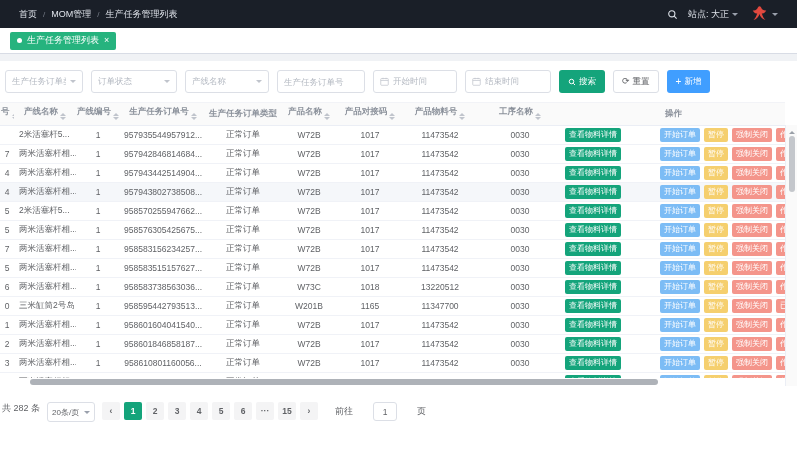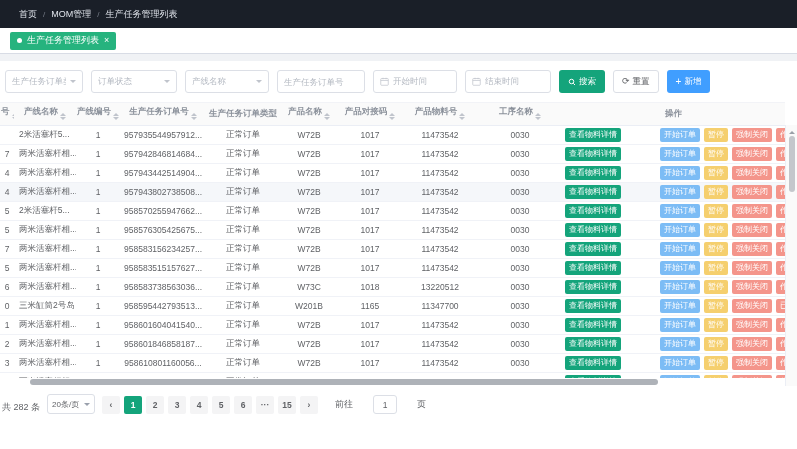--- a/index.html
+++ b/index.html
@@ -69,21 +69,21 @@
   .v-scroll { position: absolute; top: 23px; right: 0; width: 12px; bottom: 0; background: #fafafa;
     border-left: 1px solid #ebeef5; }
   .v-scroll .arrow { width: 0; height: 0; border: 3px solid transparent; border-bottom-color: #9aa0a8;
     margin: 3px auto 2px; }
   .v-scroll .thumb { width: 6px; height: 56px; background: #c4c7cc; border-radius: 3px; margin: 0 auto; }
   .h-scroll { position: absolute; left: 0; bottom: 0; width: 785px; height: 8px; background: #fff; }
   .h-scroll .thumb { position: absolute; top: 1px; left: 30px; width: 628px; height: 6px;
     background: #aeb2b8; border-radius: 3px; }
 
   
-  .pager-bar { display: flex; align-items: flex-end; gap: 7px; padding: 8px 2px; font-size: 9px; color: #606266; }
+  .pager-bar { display: flex; align-items: flex-start; gap: 7px; padding: 8px 2px; font-size: 9px; color: #606266; margin-top: 8px; }
   .size-sel { width: 48px; height: 20px; border: 1px solid #dcdfe6; border-radius: 3px; display: flex;
     align-items: center; justify-content: space-between; padding: 0 4px; font-size: 8px; color: #606266; cursor: pointer; }
   .pages { display: flex; align-items: center; gap: 4px; }
   .pg { min-width: 18px; height: 18px; background: #f4f4f5; border: none; border-radius: 2px;
     font-size: 8.5px; font-weight: bold; color: #606266; cursor: pointer; display: inline-flex;
     align-items: center; justify-content: center; font-family: inherit; padding: 0 3px; }
   .pg.active { background: var(--brand-green, #14a47b); color: #fff; }
   .goto { display: flex; align-items: center; gap: 20px; margin-left: 10px; }
   .goto input { width: 24px; height: 19px; border: 1px solid #dcdfe6; border-radius: 3px;
     text-align: center; font-size: 8.5px; color: #606266; outline: none; }
@@ -94,20 +94,40 @@
 <div class="app">
 
   <header class="topbar">
     <nav class="breadcrumb">
       <span>首页</span>
       <span class="sep">/</span>
       <span>MOM管理</span>
       <span class="sep">/</span>
       <span>生产任务管理列表</span>
     </nav>
+    <div class="topbar-right">
+      <span style="display:inline-flex;">
+        <svg width="11" height="11" viewBox="0 0 16 16">
+            <circle cx="7" cy="7" r="4.5" fill="none" stroke="#dfe3ea" stroke-width="1.6"></circle>
+            <line x1="10.5" y1="10.5" x2="14" y2="14" stroke="#dfe3ea" stroke-width="1.6"></line>
+          </svg>
+      </span>
+      <span class="site">
+        <span>站点: 大正</span>
+        <i class="caret-down"></i>
+      </span>
+      <span class="logo-wrap">
+        <span style="display:inline-flex;">
+          <svg width="20" height="18" viewBox="0 0 24 24">
+              <path fill="#e2493f" d="M12 3c-1 3-4 5-7 4 1 3 4 5 6 4-1 4-3 7-5 9 4-1 7-4 8-8 1 4 4 7 8 8-2-2-4-5-5-9 2 1 5-1 6-4-3 1-6-1-7-4-1-2-3-2-4 0z"></path>
+            </svg>
+        </span>
+        <i class="caret-down"></i>
+      </span>
+    </div>
   </header>
 
   <div class="tabs-bar">
     <div class="tab">
       <span class="dot"></span>
       <span>生产任务管理列表</span>
       <span class="x">×</span>
     </div>
   </div>
 

